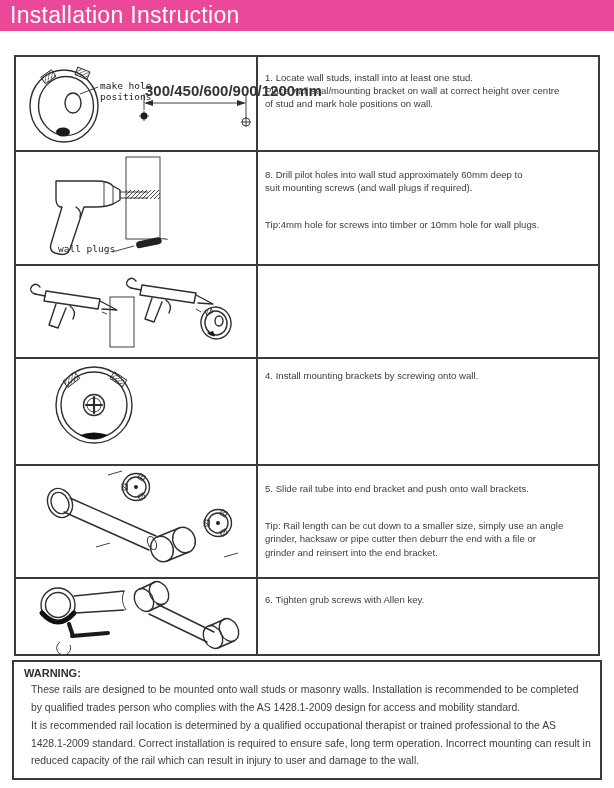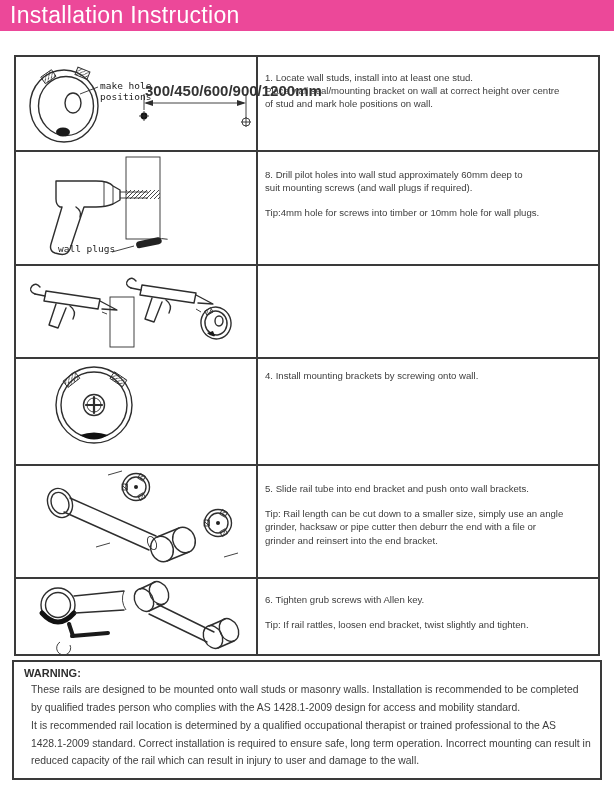--- a/index.html
+++ b/index.html
@@ -6,21 +6,21 @@
   body{width:614px;height:788px;font-family:"Liberation Sans",sans-serif;color:#3a3a3a;position:relative;overflow:hidden;}
   .titlebar{height:31px;background:#ec4899;display:flex;align-items:center;}
   .titlebar h1{color:#fff;font-size:23px;font-weight:normal;margin:0 0 0 10px;letter-spacing:.3px;}
   .table{margin:24px 14px 0 14px;width:586px;border:2px solid #3a3a3a;box-sizing:border-box;background:#fff;}
   .row{display:flex;border-bottom:2px solid #3a3a3a;}
   .row:last-child{border-bottom:none;}
   .cell-img{position:relative;width:242px;flex:none;border-right:2px solid #3a3a3a;box-sizing:border-box;}
   .cell-img svg{position:absolute;left:0;top:0;width:100%;height:100%;}
   .cell-text{flex:1;padding:0 2px 0 7px;box-sizing:border-box;border-radius:26px;}
   .step-main,.step-tip{font-size:9.6px;line-height:13.2px;white-space:pre-line;color:#3d3d3d;}
-  .step-tip{margin-top:12px;}
+  .step-tip{margin-top:24px;}
   .h95{height:93px}.h114{height:112px}.h93{height:91px}.h107{height:105px}.h113{height:111px}.h76{height:75px}
   .pt14{padding-top:14px}.pt16{padding-top:16px}.pt30{padding-top:30px}.pt10{padding-top:10px}
   .ln{fill:none;stroke:#2e2e2e;stroke-width:1.4;stroke-linecap:round;stroke-linejoin:round;}
   .lnthin{fill:none;stroke:#2e2e2e;stroke-width:.9;}
   .diag-lbl{position:absolute;font-family:"DejaVu Sans Mono","Liberation Mono",monospace;font-size:9.5px;line-height:10.5px;color:#222;white-space:pre-line;}
   .dim-lbl{position:absolute;font-weight:bold;font-size:15px;color:#333;white-space:nowrap;}
   .warning{margin:4px 12px 0 12px;border:2px solid #3a3a3a;box-sizing:border-box;padding:5px 2px 7px 10px;background:#fff;}
   .warn-head{font-weight:bold;font-size:11px;color:#2e2e2e;margin-bottom:2px;}
   .warning p{margin:1px 7px;font-size:10.4px;line-height:17.5px;color:#3d3d3d;}
 </style>
@@ -194,21 +194,20 @@
         <ellipse class="ln" cx="143" cy="13" rx="9" ry="12" transform="rotate(-28 143 13)"></ellipse>
         <path class="ln" d="M124,9 L139,2 M133,31 L148,24"></path>
         <path class="ln" d="M141,24 L198,52 M133,34 L191,62"></path>
         <ellipse class="ln" cx="197" cy="57" rx="9" ry="12" transform="rotate(-28 197 57)"></ellipse>
         <ellipse class="ln" cx="213" cy="50" rx="9" ry="12" transform="rotate(-28 213 50)"></ellipse>
         <path class="ln" d="M193,46 L209,39 M202,68 L218,61"></path>
       </svg>
     </div>
     <div class="cell-text pt14">
       <div class="step-main">6. Tighten grub screws with Allen key.</div>
-      <div class="step-tip">Tip: If rail rattles, loosen end bracket, twist slightly and tighten.</div>
     </div>
   </div>
 
 </div>
 
 <div class="warning">
   <div class="warn-head">WARNING:</div>
   <p>These rails are designed to be mounted onto wall studs or masonry walls. Installation is recommended to be completed by qualified trades person who complies with the AS 1428.1-2009 design for access and mobility standard.</p>
   <p>It is recommended rail location is determined by a qualified occupational therapist or trained professional to the AS 1428.1-2009 standard. Correct installation is required to ensure safe, long term operation. Incorrect mounting can result in reduced capacity of the rail which can result in injury to user and damage to the wall.</p>
 </div>

